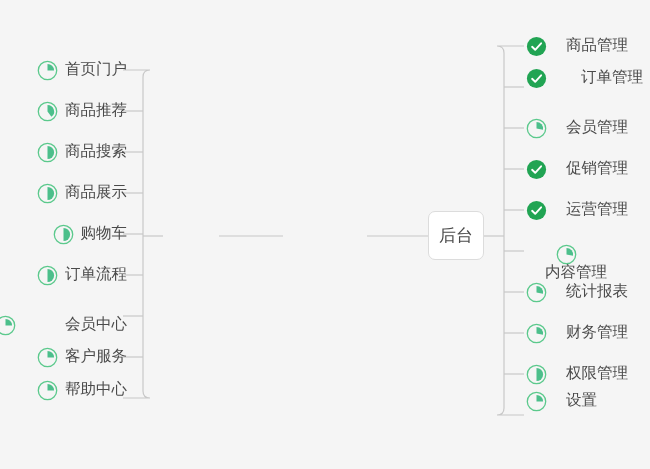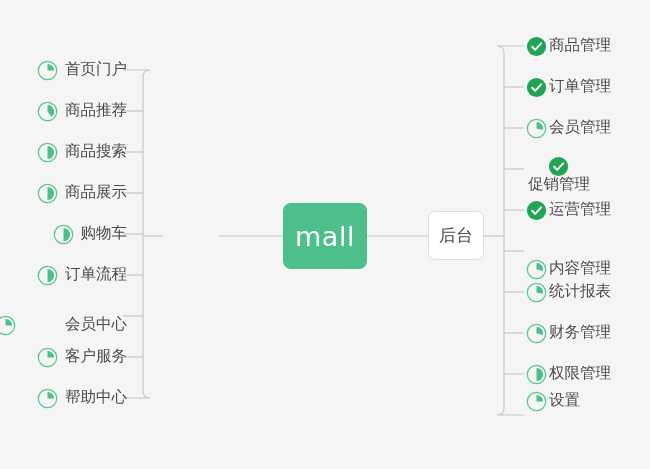--- a/index.html
+++ b/index.html
@@ -78,21 +78,21 @@
   }
   .leaf.left-leaf {
     right: 523px;            
     justify-content: flex-end;
   }
   .leaf.right-leaf {
     left: 526px;
   }
   .leaf .label { line-height: 1; }
   .leaf.left-leaf  .label { margin-left: 7px; }
-  .leaf.right-leaf .label { margin-left: 2px; }
+  .leaf.right-leaf .label { margin-left: 19px; }
 
   .badge {
     width: 21px;
     height: 21px;
     flex: 0 0 21px;
     position: relative;
     display: block;
   }
   .badge svg { display: block; width: 21px; height: 21px; }
 </style>
@@ -129,21 +129,20 @@
         <path d="M504 169 L524 169"></path>
         <path d="M504 210 L524 210"></path>
         <path d="M504 251 L524 251"></path>
         <path d="M504 292 L524 292"></path>
         <path d="M504 333 L524 333"></path>
         <path d="M504 374 L524 374"></path>
       </g>
   </svg>
 
 
-  <div class="node-root">mall</div>
 
   <div class="node-branch right">后台</div>
 
   <div id="left-col">
       <div class="leaf left-leaf" style="top: 57px;">
         <span class="badge">
           <svg viewBox="0 0 21 21">
     <circle cx="10.5" cy="10.5" r="9.2" fill="none" stroke="#5BC98C" stroke-width="1.3"></circle>
     <path d="M10.5 10.5 L10.5 3.9000000000000004 A6.6 6.6 0 0 1 17.10 10.50 Z" fill="#4CBF8B"></path>
   </svg>
@@ -206,77 +205,77 @@
       </div>
       <div class="leaf left-leaf" style="top: 344px;">
         <span class="badge">
           <svg viewBox="0 0 21 21">
     <circle cx="10.5" cy="10.5" r="9.2" fill="none" stroke="#5BC98C" stroke-width="1.3"></circle>
     <path d="M10.5 10.5 L10.5 3.9000000000000004 A6.6 6.6 0 0 1 17.10 10.50 Z" fill="#4CBF8B"></path>
   </svg>
         </span>
         <span class="label">客户服务</span>
       </div>
-      <div class="leaf left-leaf" style="top: 385px;">
+      <div class="leaf left-leaf" style="top: 377px;">
         <span class="badge">
           <svg viewBox="0 0 21 21">
     <circle cx="10.5" cy="10.5" r="9.2" fill="none" stroke="#5BC98C" stroke-width="1.3"></circle>
     <path d="M10.5 10.5 L10.5 3.9000000000000004 A6.6 6.6 0 0 1 17.10 10.50 Z" fill="#4CBF8B"></path>
   </svg>
         </span>
         <span class="label">帮助中心</span>
       </div>
     </div>
   <div id="right-col">
       <div class="leaf right-leaf" style="top: 33px;">
         <span class="badge">
           <svg viewBox="0 0 21 21">
     <circle cx="10.5" cy="10.5" r="9.6" fill="#21A453"></circle>
     <path d="M6.1 10.8 L9.2 13.8 L15.1 7.3" fill="none" stroke="#ffffff" stroke-width="1.9" stroke-linecap="round" stroke-linejoin="round"></path>
   </svg>
         </span>
         <span class="label">商品管理</span>
       </div>
-      <div class="leaf right-leaf" style="top: 74px;">
+      <div class="leaf right-leaf" style="top: 65px; gap: 15px;">
         <span class="badge">
           <svg viewBox="0 0 21 21">
     <circle cx="10.5" cy="10.5" r="9.6" fill="#21A453"></circle>
     <path d="M6.1 10.8 L9.2 13.8 L15.1 7.3" fill="none" stroke="#ffffff" stroke-width="1.9" stroke-linecap="round" stroke-linejoin="round"></path>
   </svg>
         </span>
         <span class="label">订单管理</span>
       </div>
       <div class="leaf right-leaf" style="top: 115px;">
         <span class="badge">
           <svg viewBox="0 0 21 21">
     <circle cx="10.5" cy="10.5" r="9.2" fill="none" stroke="#5BC98C" stroke-width="1.3"></circle>
     <path d="M10.5 10.5 L10.5 3.9000000000000004 A6.6 6.6 0 0 1 16.98 11.74 Z" fill="#4CBF8B"></path>
   </svg>
         </span>
         <span class="label">会员管理</span>
       </div>
-      <div class="leaf right-leaf" style="top: 156px; flex-direction: column;">
+      <div class="leaf right-leaf" style="top: 156px;">
         <span class="badge">
           <svg viewBox="0 0 21 21">
     <circle cx="10.5" cy="10.5" r="9.6" fill="#21A453"></circle>
     <path d="M6.1 10.8 L9.2 13.8 L15.1 7.3" fill="none" stroke="#ffffff" stroke-width="1.9" stroke-linecap="round" stroke-linejoin="round"></path>
   </svg>
         </span>
         <span class="label">促销管理</span>
       </div>
       <div class="leaf right-leaf" style="top: 197px;">
         <span class="badge">
           <svg viewBox="0 0 21 21">
     <circle cx="10.5" cy="10.5" r="9.6" fill="#21A453"></circle>
     <path d="M6.1 10.8 L9.2 13.8 L15.1 7.3" fill="none" stroke="#ffffff" stroke-width="1.9" stroke-linecap="round" stroke-linejoin="round"></path>
   </svg>
         </span>
         <span class="label">运营管理</span>
       </div>
-      <div class="leaf right-leaf" style="top: 256px;">
+      <div class="leaf right-leaf" style="top: 244px; flex-direction: column;">
         <span class="badge">
           <svg viewBox="0 0 21 21">
     <circle cx="10.5" cy="10.5" r="9.2" fill="none" stroke="#5BC98C" stroke-width="1.3"></circle>
     <path d="M10.5 10.5 L10.5 3.9000000000000004 A6.6 6.6 0 0 1 16.98 11.74 Z" fill="#4CBF8B"></path>
   </svg>
         </span>
         <span class="label">内容管理</span>
       </div>
       <div class="leaf right-leaf" style="top: 279px;">
         <span class="badge">

